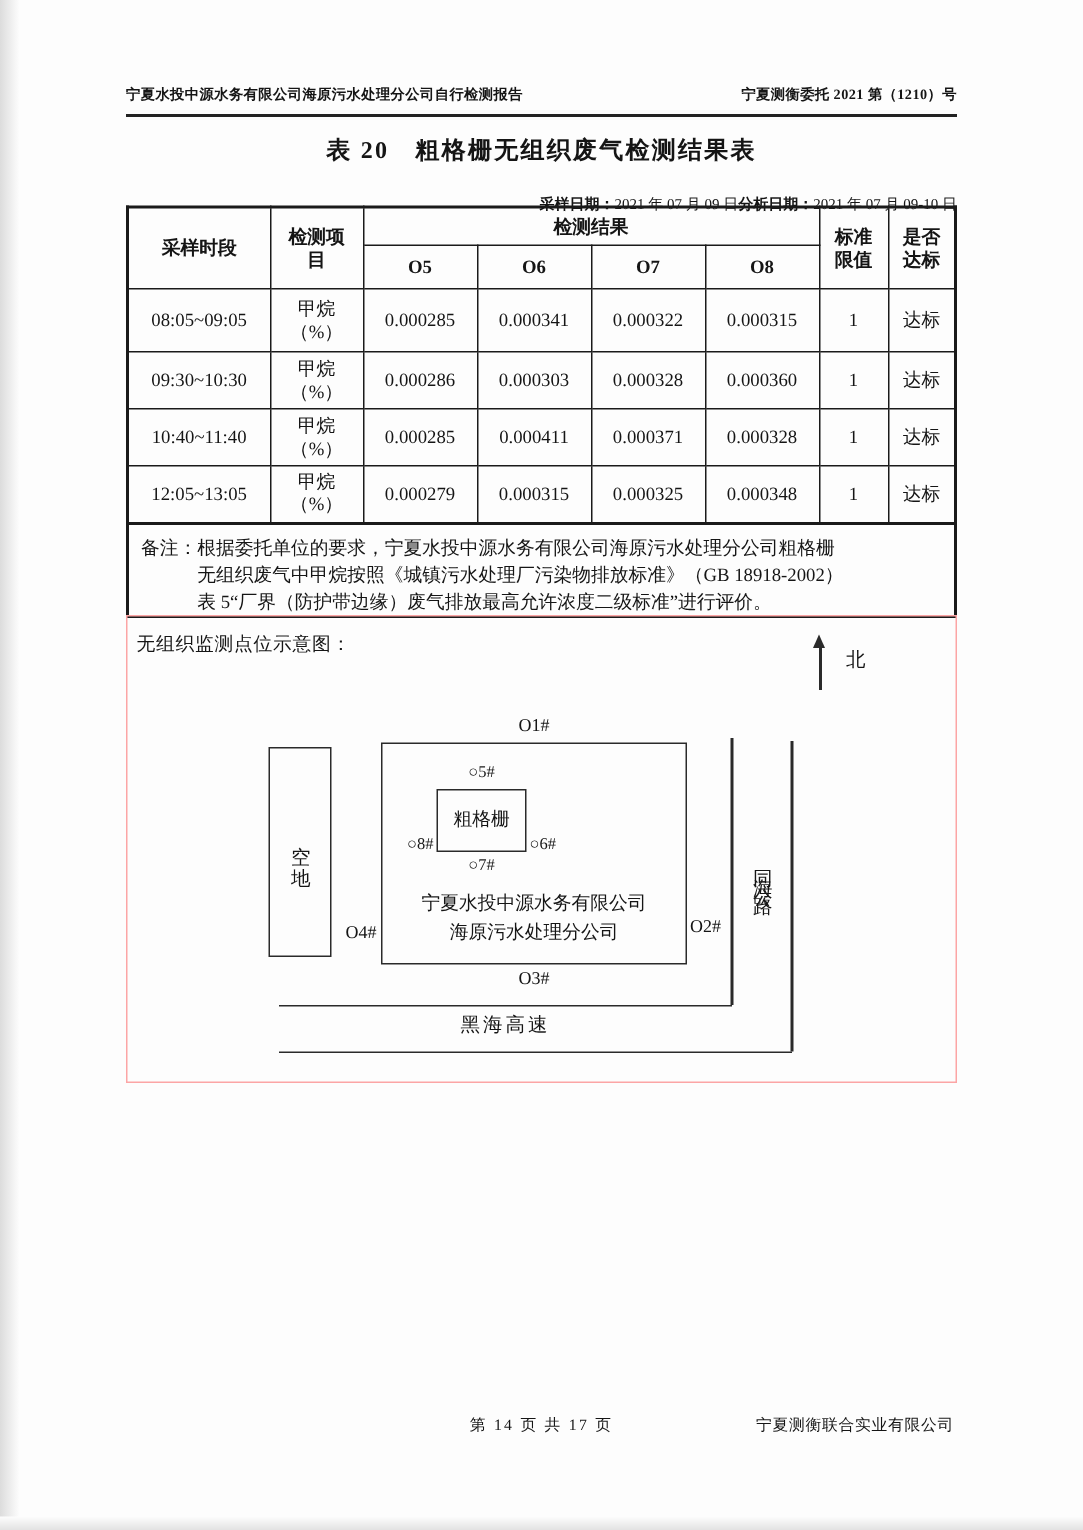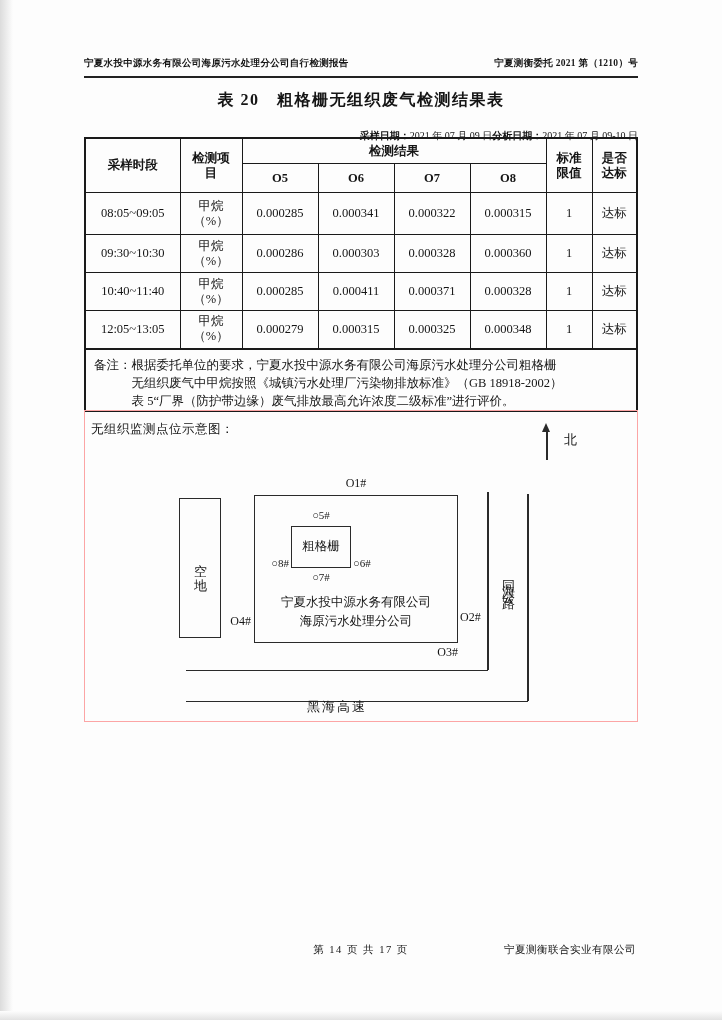--- a/index.html
+++ b/index.html
@@ -57,38 +57,38 @@
   .north-line { left:461px; top:21px; height:28px; width:1.5px; }
   .north-head { left:457px; top:12px; width:0; height:0;
     border-left:4.5px solid transparent; border-right:4.5px solid transparent;
     border-bottom:9px solid #2a2a2a; }
   .north-label { left:479px; top:20px; font-size:13px; }
   .empty-lot { left:94px; top:87px; width:42px; height:140px;
     display:flex; align-items:center; justify-content:center; }
   .empty-lot span { font-size:13px; letter-spacing:14px; }
   .plant-rect { left:169px; top:84px; width:204px; height:148px; }
   .o1 { left:169px; top:65px; width:204px; }
-  .o3 { left:169px; top:234px; width:204px;text-align:right; }
+  .o3 { left:169px; top:234px; width:204px; }
   .o4 { left:134px; top:203px; width:32px; text-align:right; }
   .o2 { left:375px; top:199px;text-align:center; }
   .screen-rect { left:206px; top:115px; width:60px; height:42px; border-width:1px;
     display:flex; align-items:center; justify-content:center; font-size:12.5px; }
   .p5 { left:206px; top:98px; width:60px; font-size:11px; }
   .p7 { left:206px; top:160px; width:60px; font-size:11px; }
   .p8 { left:176px; top:146px; width:28px; text-align:right; font-size:11px; }
   .p6 { left:268px; top:146px; font-size:11px; }
   .company { left:169px; top:182px; width:204px; font-size:12.5px; line-height:19px; }
   .tonghai-left { left:402px; top:81px; height:178px; }
   .tonghai-right { left:442px; top:83px; height:207px; }
   .tonghai-label { left:403px; top:131px; width:40px; height:78px;
     display:flex; align-items:center; justify-content:center; }
   .tonghai-label span { font-size:13px; letter-spacing:6px; }
   .heihai-top { left:101px; top:259px; width:302px; }
   .heihai-bottom { left:101px; top:290px; width:342px; }
-  .heihai-label { left:101px; top:263px; width:302px; font-size:13px; letter-spacing:2px;margin-top:24px; }
+  .heihai-label { left:101px; top:263px; width:302px; font-size:13px; letter-spacing:2px; }
 
   .footer { position:absolute; left:84px; top:943px; width:554px; height:16px; font-size:10.5px; }
   .footer-page { position:absolute; left:0; right:0; text-align:center; letter-spacing:1.5px; }
   .footer-company { position:absolute; right:2px; top:0; letter-spacing:0.5px; }
 </style>
 </head>
 <body>
 
 <div class="page">
   <div class="scan-edge-left"></div>

